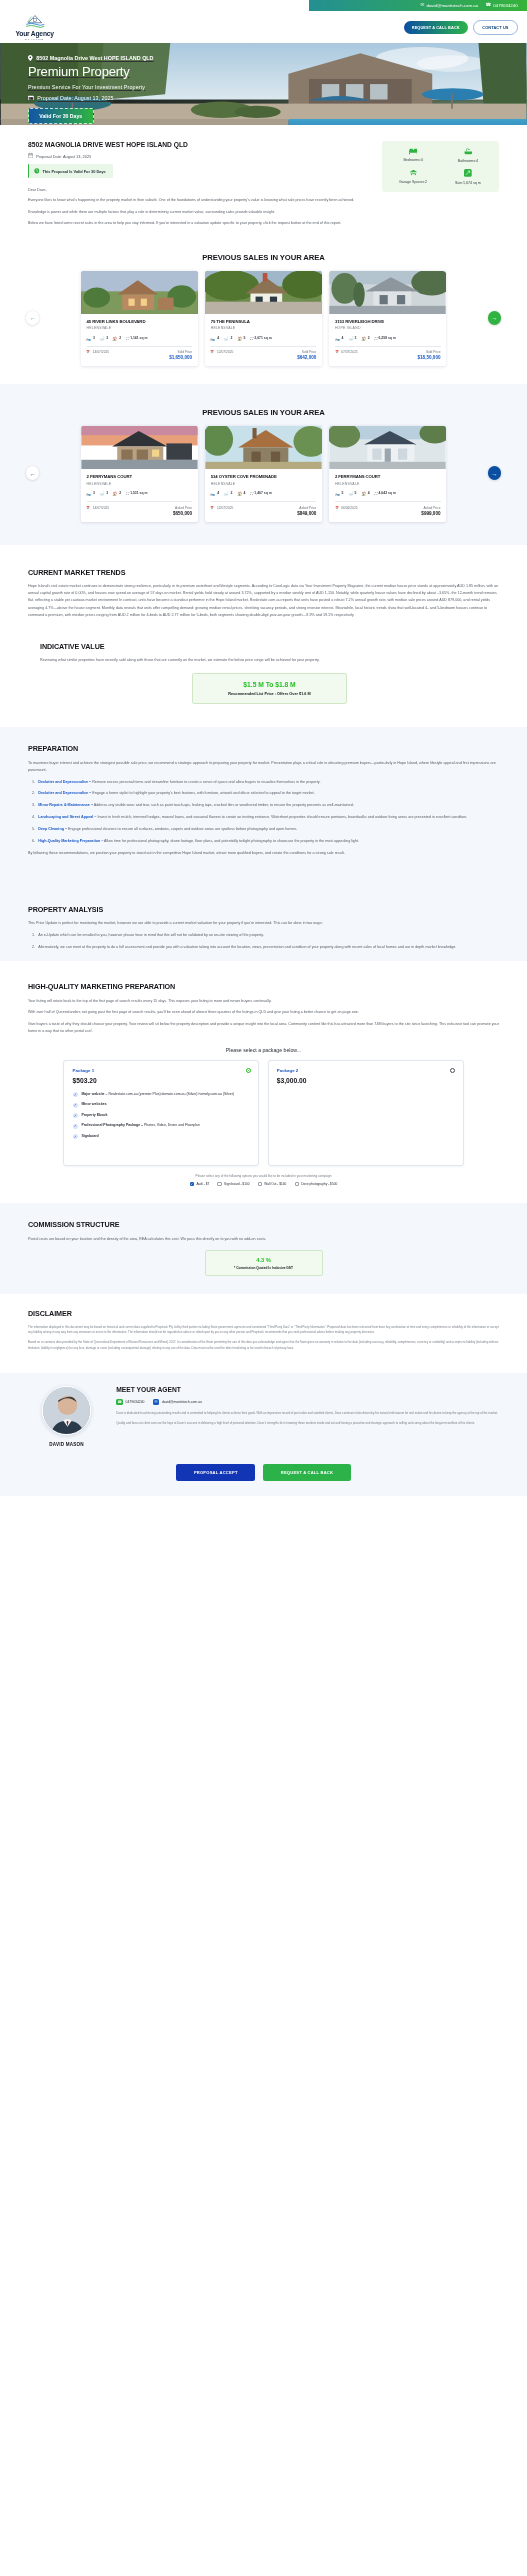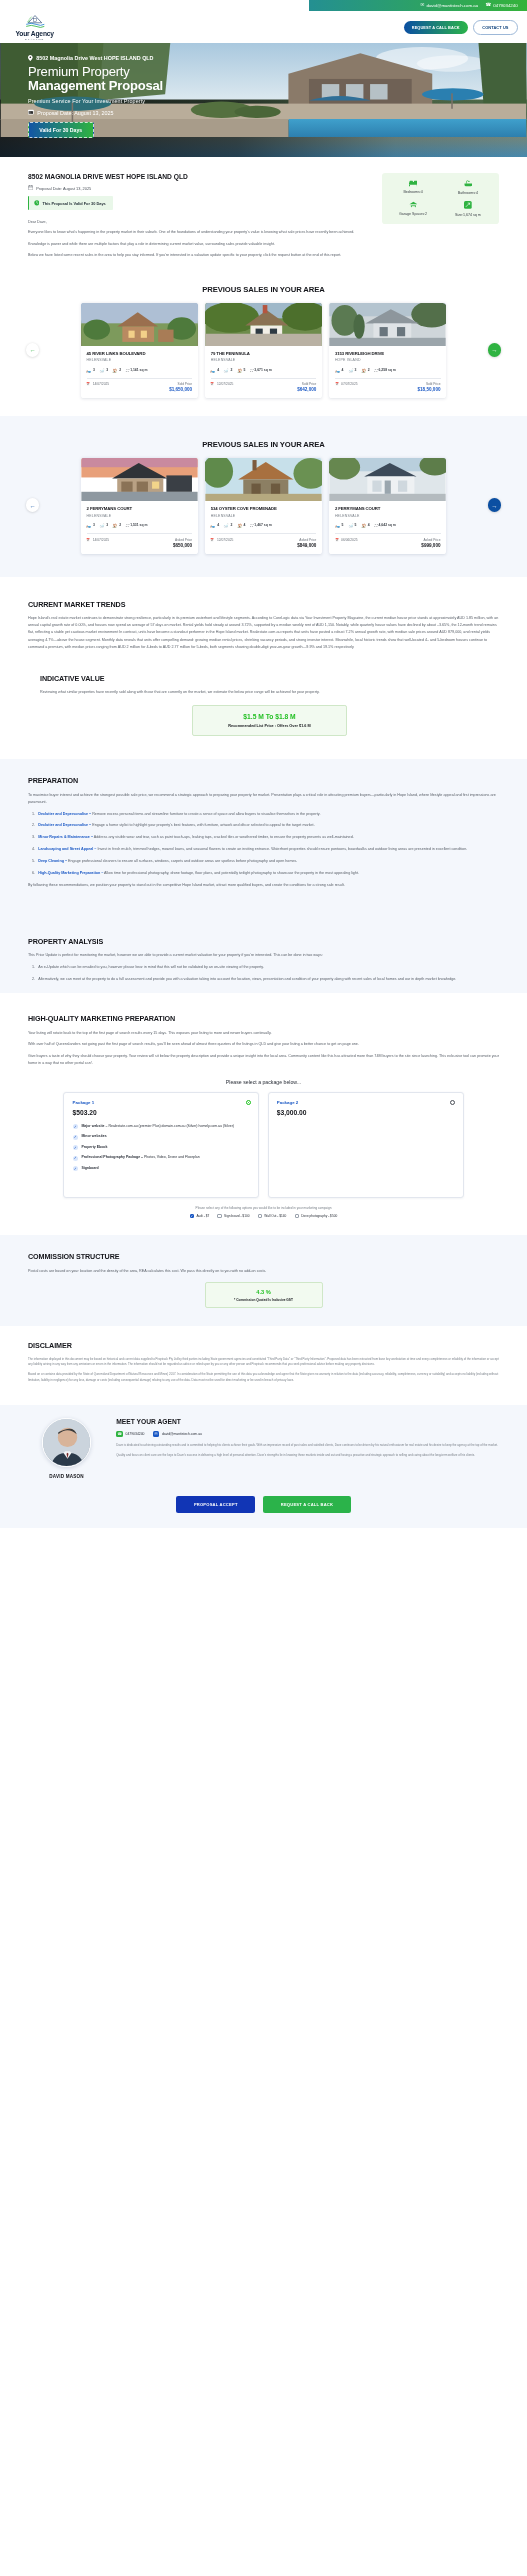--- a/index.html
+++ b/index.html
@@ -44,24 +44,25 @@
   .btn-pill {
     font-size: 3.9px; font-weight:700; letter-spacing:0.1px;
     padding: 4.1px 8.2px; border-radius: 8.2px; cursor:pointer;
     white-space:nowrap;
   }
   .btn-grad { background: linear-gradient(90deg,#0b4fa2,#2bb34a); color:#fff; border:none; }
   .btn-out { background:#fff; color:#0b3f7a; border:0.5px solid #9db8d8; }
 
   
   .hero {
-    height: 114px; position:relative; overflow:hidden;
+    height: 82px; position:relative; overflow:hidden;
     background:
       linear-gradient(90deg, rgba(10,12,16,.86) 0%, rgba(10,12,16,.6) 45%, rgba(10,12,16,.15) 75%, rgba(10,12,16,.05) 100%),
       linear-gradient(180deg,#9fc3db 0%,#b9d2e2 22%,#5f7a55 45%,#3d5d3a 62%,#7e8c7a 80%,#4a8fb5 100%);
+    text-decoration: underline;
   }
   .hero-art { position:absolute; inset:0; }
   .hero-inner { position:relative; z-index:4; padding: 11.3px 0 0 28px; color:#fff; }
   .hero-addr { display:flex; align-items:center; gap:3.6px; font-size:5.4px; font-weight:700; margin-bottom:3.1px; }
   .hero-h1 { font-size:13px; font-weight:300; line-height:1.12; letter-spacing:-0.2px; }
   .hero-h1 b { display:block; font-weight:800; }
   .hero-sub { font-size:5.4px; font-weight:300; margin-top:4.1px; letter-spacing:0.1px; }
   .hero-date { display:flex; align-items:center; gap:3.6px; font-size:5.4px; margin-top:5.2px; }
   .hero-badge {
     display:inline-block; margin-top:6.2px;
@@ -297,21 +298,20 @@
         <span>
           <svg width="4.6" height="6.2" viewBox="0 0 9 12">
               <path d="M4.5 0C2 0 0 2 0 4.5 0 8 4.5 12 4.5 12S9 8 9 4.5C9 2 7 0 4.5 0z" fill="#fff"></path>
               <circle cx="4.5" cy="4.4" r="1.6" fill="#1a1a1a"></circle>
             </svg>
         </span>
         <span>8502 Magnolia Drive West HOPE ISLAND QLD</span>
       </div>
       <div class="hero-h1">
         <span>Premium Property</span>
-        <b>Management Proposal</b>
       </div>
       <div class="hero-sub">Premium Service For Your Investment Property</div>
       <div class="hero-date">
         <span>
           <svg width="5.7" height="5.7" viewBox="0 0 12 12">
               <rect x="0" y="1.5" width="12" height="10" rx="1.4" fill="#fff"></rect>
               <rect x="1.4" y="4.4" width="9.2" height="5.7" fill="#1a1a1a"></rect>
               <rect x="2.4" y="5.5" width="1.4" height="1.2" fill="#fff"></rect>
               <rect x="5.3" y="5.5" width="1.4" height="1.2" fill="#fff"></rect>
               <rect x="8.2" y="5.5" width="1.4" height="1.2" fill="#fff"></rect>

